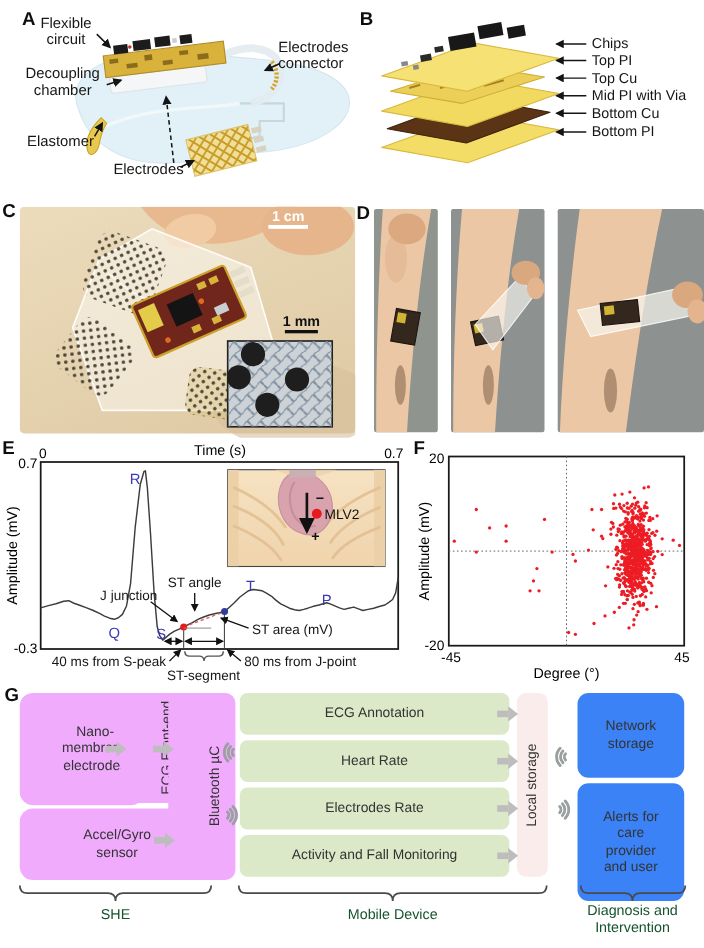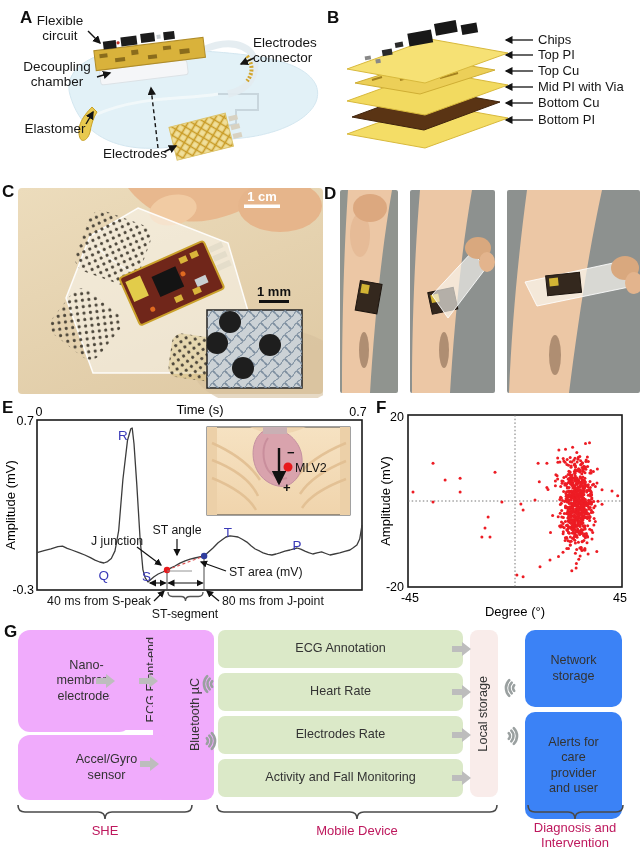--- a/index.html
+++ b/index.html
@@ -14,21 +14,21 @@
   .blue{background:#f0abfc;border-radius:12px;padding-left:24px;}
   .green{background:#dbe9c8;border-radius:7px;}
   .pink{background:#3b82f6;border-radius:10px;}
   .pinklight{background:#f9ecea;border-radius:8px;}
   .vert{writing-mode:vertical-rl;transform:rotate(180deg);font-size:12.6px;color:#333;}
   .barr{position:absolute;width:19px;height:14px;}
   .barr .shaft{position:absolute;left:0;top:4px;width:10px;height:6px;background:#bdbdbd;}
   .barr .head{position:absolute;left:10px;top:0;width:0;height:0;
               border-top:7px solid transparent;border-bottom:7px solid transparent;
               border-left:9px solid #bdbdbd;}
-  .bracelab{position:absolute;font-size:13px;color:#be185d;text-align:center;white-space:pre-line;line-height:1.15;}
+  .bracelab{position:absolute;font-size:13px;color:#14532d;text-align:center;white-space:pre-line;line-height:1.15;}
 </style>
 </head>
 <body>
 
 <div id="fig">
 
   <svg style="left:0;top:0" width="330" height="185" viewBox="0 0 330 185">
     <defs>
       <marker id="ma" markerWidth="7" markerHeight="7" refX="5" refY="3" orient="auto">
         <path d="M0,0L6,3L0,6Z" fill="#141414"></path>

